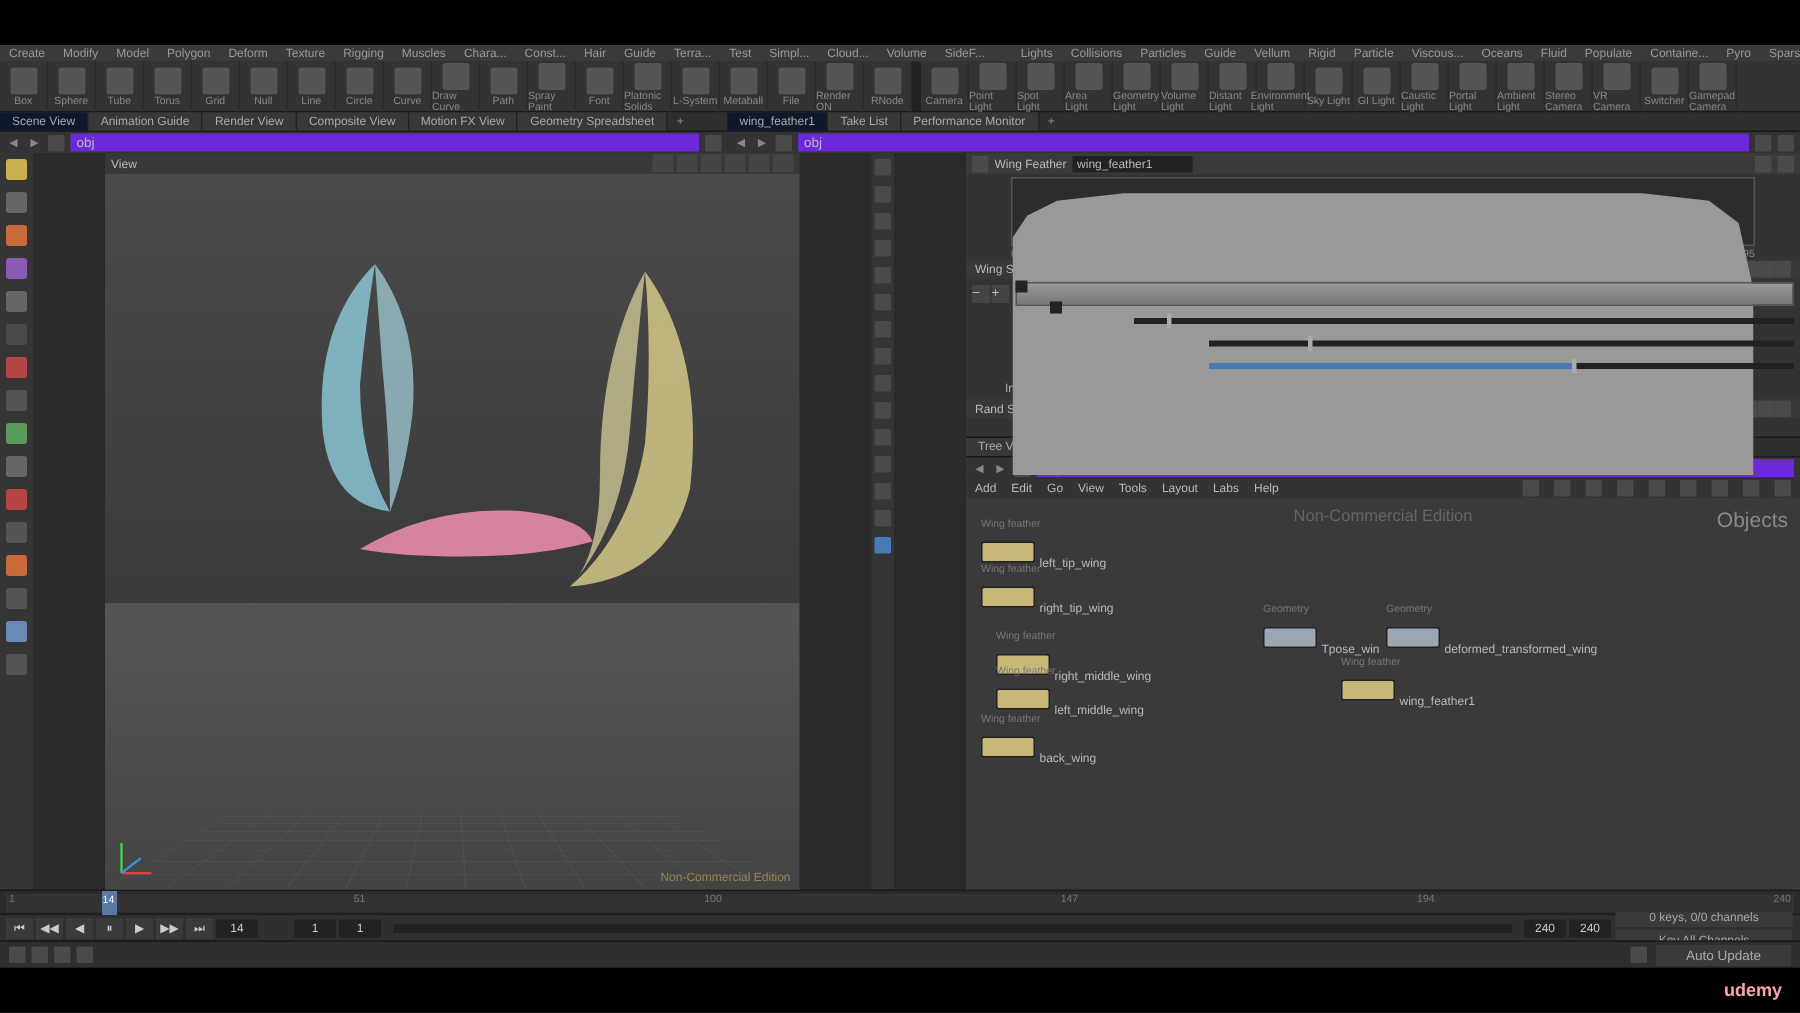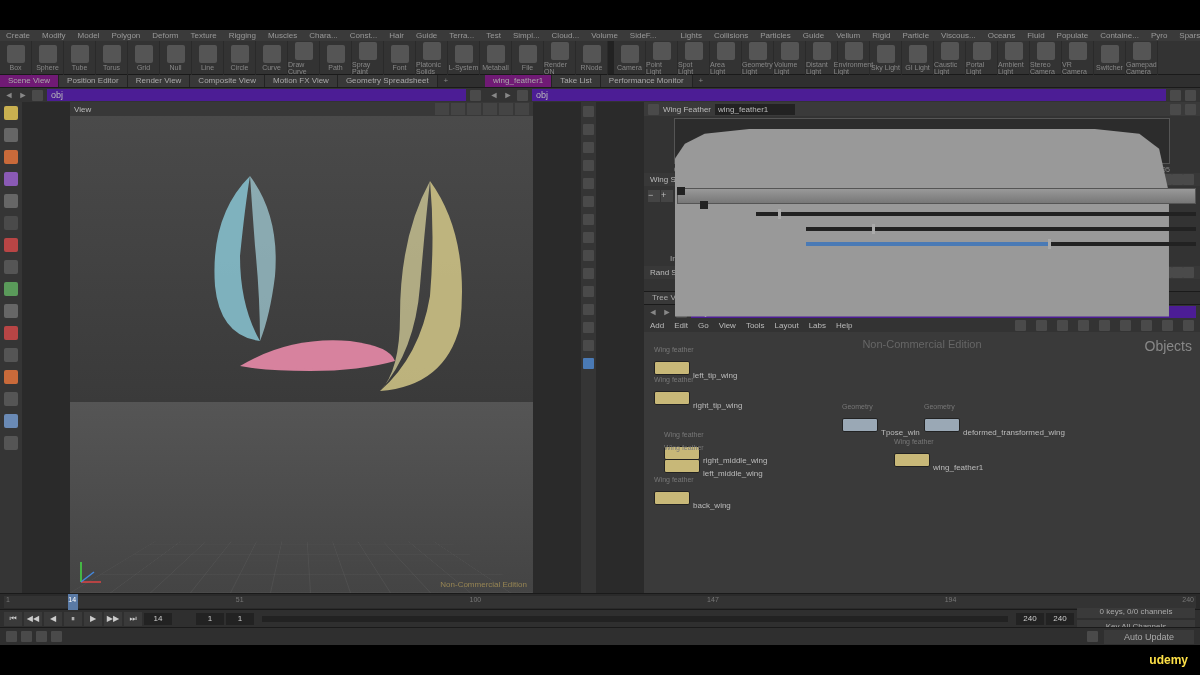--- a/index.html
+++ b/index.html
@@ -6,25 +6,25 @@
 body { background: #000; color: #bbb; font-size: 9px; overflow: hidden; width: 1200px; height: 675px; }
 .app { position: absolute; top: 30px; left: 0; right: 0; height: 615px; background: #2a2a2a; display: flex; flex-direction: column; }
 .menubar { display: flex; background: #3a3a3a; height: 11px; font-size: 8px; }
 .menubar span { padding: 1px 6px; color: #999; cursor: pointer; }
 .shelf { display: flex; background: #333; height: 34px; border-bottom: 1px solid #1a1a1a; }
 .shelf-item { width: 32px; height: 34px; display: flex; flex-direction: column; align-items: center; justify-content: center; font-size: 7px; color: #888; border-right: 1px solid #2a2a2a; }
 .shelf-item .icon { width: 18px; height: 18px; background: #555; border-radius: 2px; margin-bottom: 1px; }
 .shelf-sep { width: 1px; background: #222; }
 .tabs { display: flex; background: #2f2f2f; height: 13px; font-size: 8px; border-bottom: 1px solid #1a1a1a; }
 .tab { padding: 1px 8px; background: #383838; border-right: 1px solid #222; color: #aaa; }
-.tab.active { background: #701a75; }
+.tab.active { background: #0f172a; }
 .tab-add { padding: 1px 6px; color: #888; }
 .pathbar { display: flex; background: #333; height: 14px; align-items: center; padding: 0 4px; gap: 4px; }
 .pathbar .arrow { width: 10px; text-align: center; color: #888; }
-.pathbar input { flex: 1; background: #4c1d95; border: none; color: #bbb; font-size: 9px; padding: 1px 4px; height: 12px; }
+.pathbar input { flex: 1; background: #6d28d9; border: none; color: #bbb; font-size: 9px; padding: 1px 4px; height: 12px; }
 .main-split { display: flex; flex: 1; min-height: 0; gap: 48px; }
 .left-tools { width: 22px; background: #353535; display: flex; flex-direction: column; }
 .left-tools .tool { width: 22px; height: 22px; display: flex; align-items: center; justify-content: center; }
 .tool-icon { width: 14px; height: 14px; border-radius: 2px; }
 .viewport-col { width: 463px; display: flex; flex-direction: column; background: #2a2a2a; }
 .viewport-header { display: flex; height: 14px; background: #383838; align-items: center; padding: 0 4px; font-size: 8px; }
 .viewport-header .spacer { flex: 1; }
 .vp-btn { width: 14px; height: 12px; background: #444; margin-left: 2px; }
 .viewport-tools-row { display: flex; height: 14px; background: #333; align-items: center; justify-content: flex-end; padding: 0 4px; gap: 2px; }
 .pill { background: #555; border-radius: 3px; padding: 1px 6px; font-size: 8px; color: #ccc; }
@@ -73,21 +73,21 @@
 .timeline-track { flex: 1; height: 12px; background: #333; position: relative; margin: 0 4px; }
 .timeline-ticks { position: absolute; inset: 0; display: flex; justify-content: space-between; font-size: 7px; color: #777; padding: 0 2px; }
 .timeline-marker { position: absolute; top: -2px; bottom: -2px; width: 10px; background: #5a7aa5; }
 .playbar { height: 18px; background: #2f2f2f; display: flex; align-items: center; padding: 0 4px; gap: 2px; border-top: 1px solid #1a1a1a; }
 .play-btn { width: 18px; height: 14px; background: #3a3a3a; display: flex; align-items: center; justify-content: center; color: #ccc; font-size: 8px; cursor: pointer; }
 .play-field { width: 28px; height: 12px; background: #222; border: none; color: #ccc; font-size: 8px; text-align: center; }
 .playbar .spacer { flex: 1; }
 .right-dock { width: 120px; display: flex; flex-direction: column; gap: 2px; font-size: 8px; padding: 1px; }
 .dock-btn { background: #3a3a3a; padding: 2px 4px; color: #aaa; text-align: center; }
 .statusbar { height: 18px; background: #2f2f2f; display: flex; align-items: center; padding: 0 6px; border-top: 1px solid #1a1a1a; }
-.udemy { position: absolute; bottom: 8px; right: 12px; color: #fde047; font-size: 12px; font-weight: bold; }
+.udemy { position: absolute; bottom: 8px; right: 12px; color: #fca5a5; font-size: 12px; font-weight: bold; }
 .hicon { width: 11px; height: 11px; background: #4a4a4a; border-radius: 1px; display: inline-block; }
 </style>
 </head>
 <body>
 
 <div class="app">
 
   <div class="menubar" id="menubar">
       <span>Create</span>
       <span>Modify</span>
@@ -268,21 +268,21 @@
       </div>
       <div class="shelf-item">
         <div class="icon"></div>
         <span>Gamepad Camera</span>
       </div>
     </div>
 
   <div style="display:flex;">
     <div class="tabs" style="width:485px" id="tabs-left">
         <div class="tab active">Scene View</div>
-        <div class="tab">Position Editor</div>
+        <div class="tab">Animation Guide</div>
         <div class="tab">Render View</div>
         <div class="tab">Composite View</div>
         <div class="tab">Motion FX View</div>
         <div class="tab">Geometry Spreadsheet</div>
         <div class="tab-add">+</div>
       </div>
     <div class="tabs" style="flex:1" id="tabs-right-top">
         <div class="tab active">wing_feather1</div>
         <div class="tab">Take List</div>
         <div class="tab">Performance Monitor</div>
@@ -580,21 +580,21 @@
       <div class="node" style="left: 10px; top: 23px;">
             <div class="node-type">Wing feather</div>
             <div class="node-body"></div>
             <span class="node-label">left_tip_wing</span>
           </div>
           <div class="node" style="left: 10px; top: 53px;">
             <div class="node-type">Wing feather</div>
             <div class="node-body"></div>
             <span class="node-label">right_tip_wing</span>
           </div>
-          <div class="node" style="left: 20px; top: 108px;">
+          <div class="node" style="left: 20px; top: 98px;">
             <div class="node-type">Wing feather</div>
             <div class="node-body"></div>
             <span class="node-label">right_middle_wing</span>
           </div>
           <div class="node" style="left: 20px; top: 121px;">
             <div class="node-type">Wing feather</div>
             <div class="node-body"></div>
             <span class="node-label">left_middle_wing</span>
           </div>
           <div class="node" style="left: 10px; top: 153px;">

